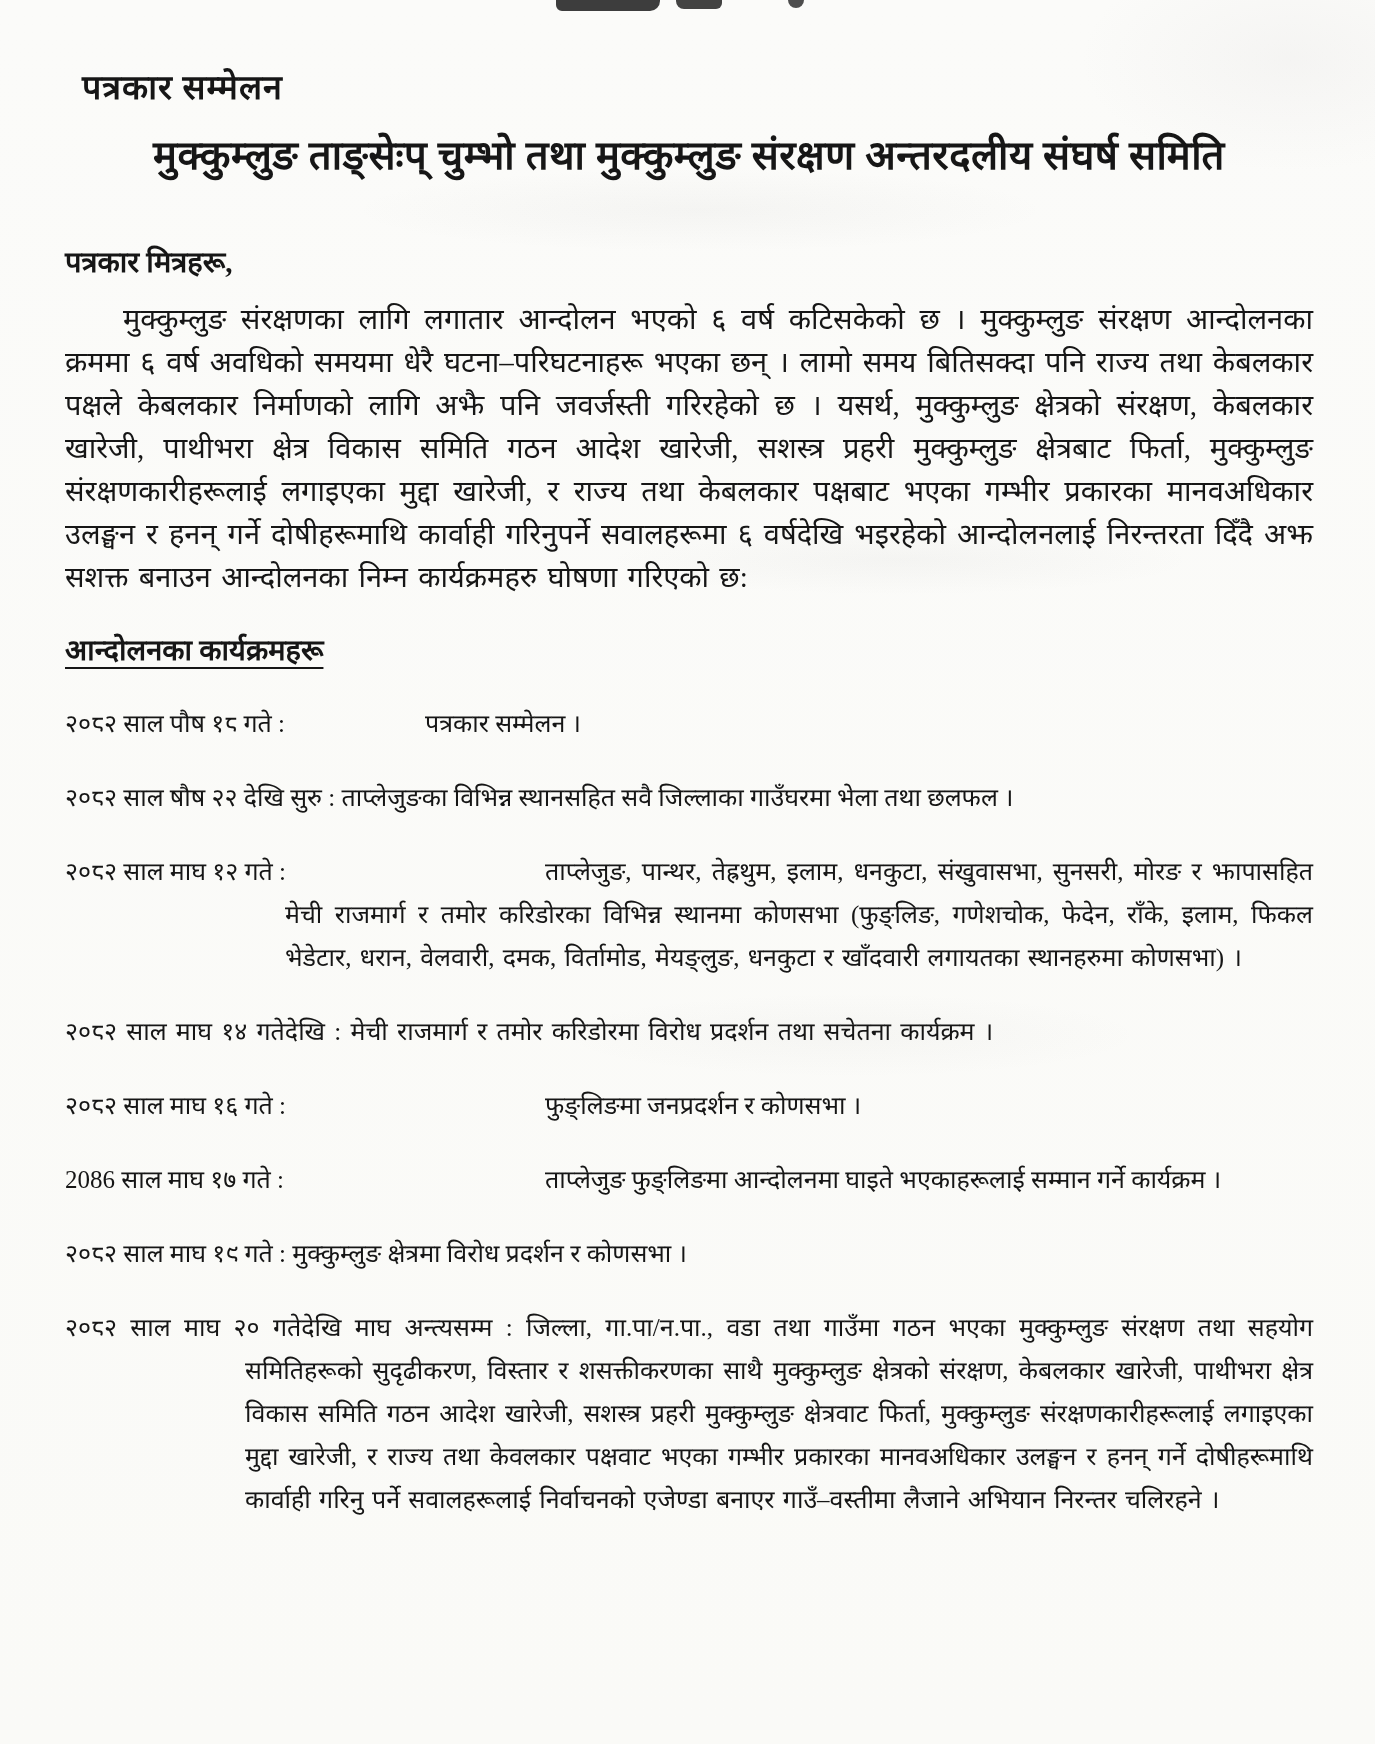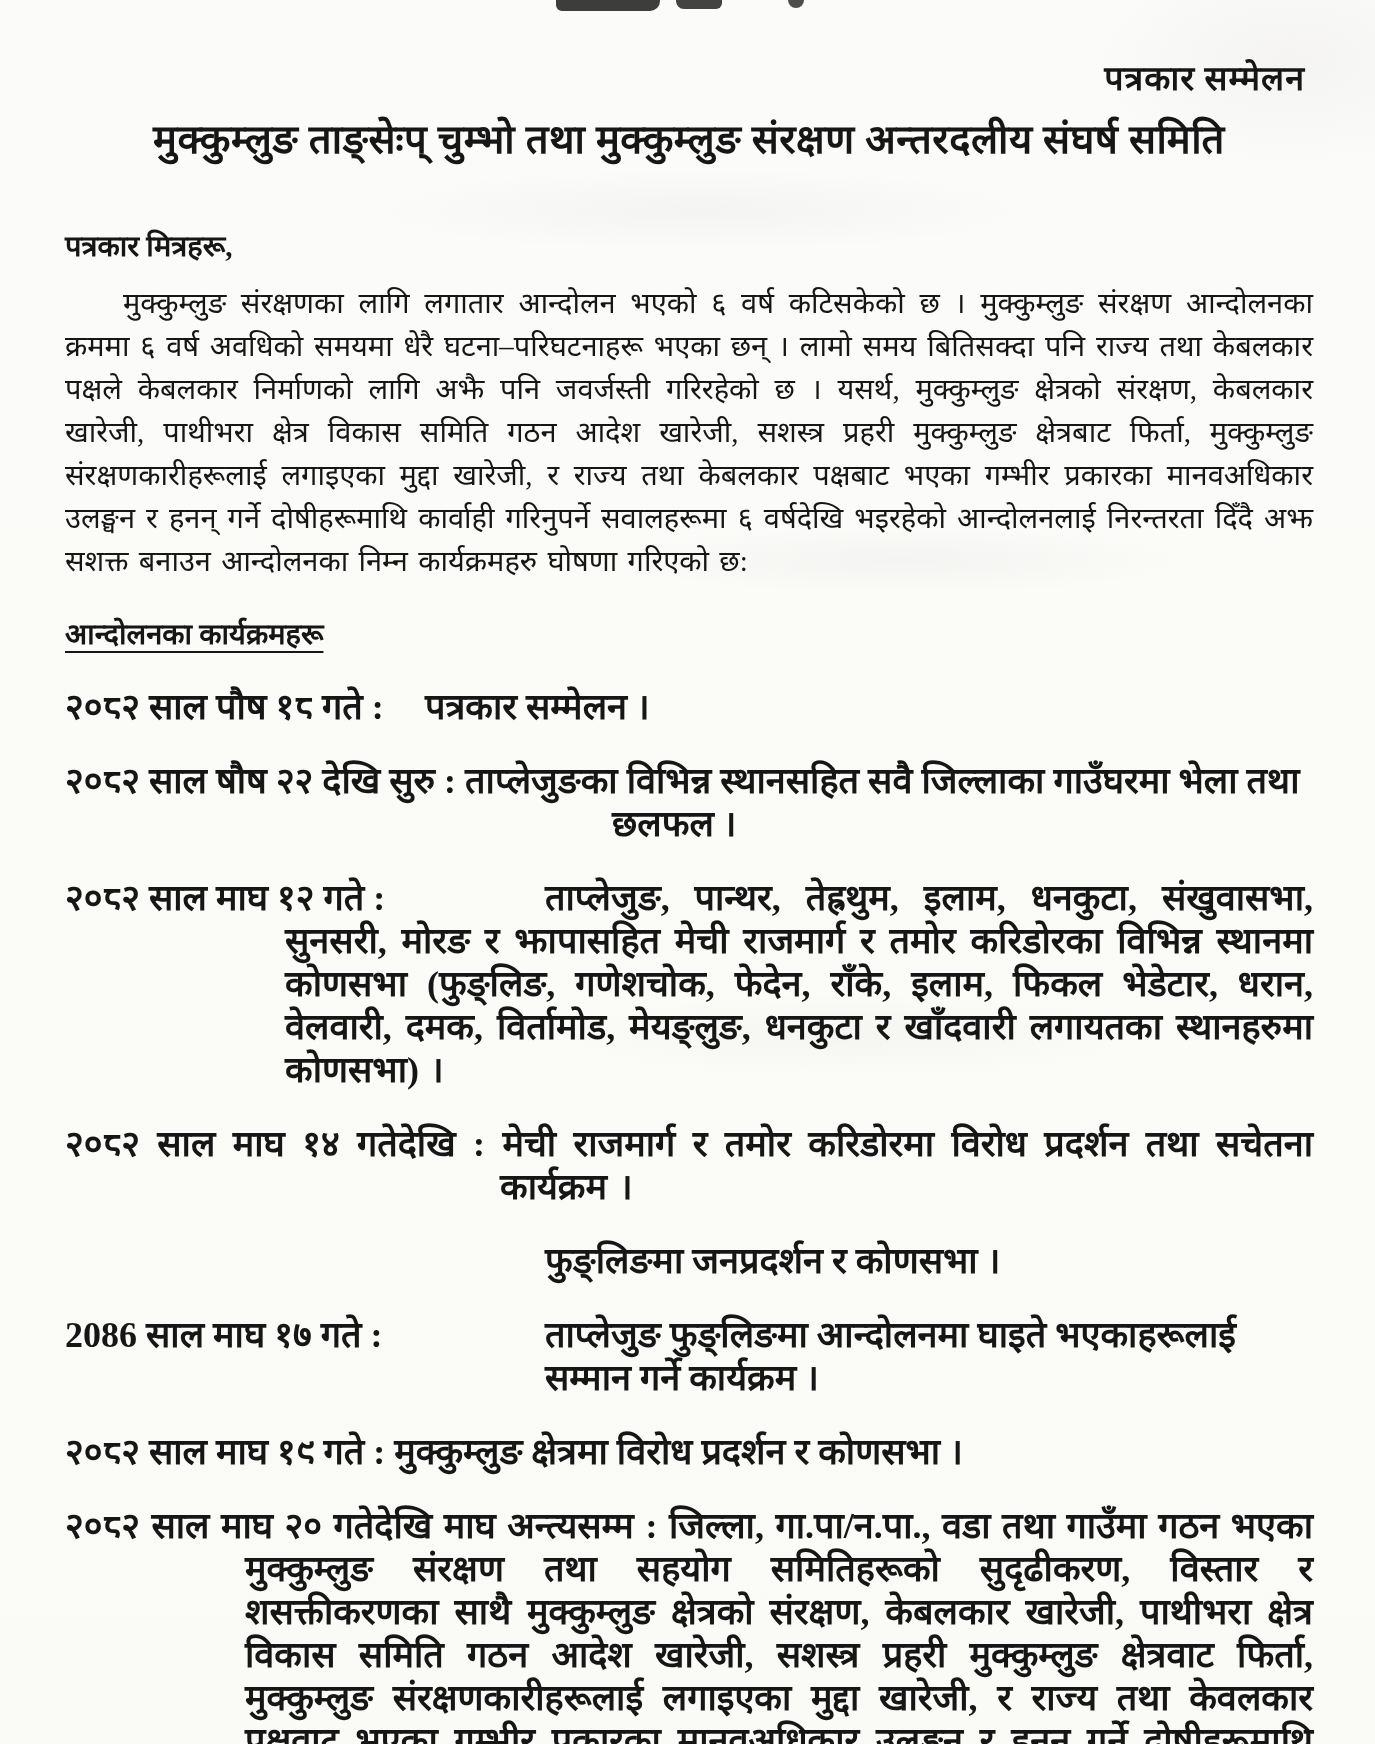--- a/index.html
+++ b/index.html
@@ -24,22 +24,22 @@
     box-sizing: border-box;
     padding: 46px 62px 20px 65px;
   }
   
   .smudge { position: absolute; background: #222; }
   .smudge.s1 { left: 556px; top: 0; width: 104px; height: 11px; border-radius: 0 0 10px 6px; opacity: .88; }
   .smudge.s2 { left: 676px; top: 0; width: 46px;  height: 9px;  border-radius: 0 0 6px 8px;  opacity: .85; }
   .smudge.s3 { left: 788px; top: 0; width: 16px;  height: 8px;  border-radius: 0 0 8px 8px;  opacity: .8;  }
 
   .title {
-    margin: 8px;
-    text-align: right;
+    margin: 17px;
+    text-align: left;
     font-size: 34px;
     font-weight: 700;
     letter-spacing: 1px;
   }
   .subtitle {
     margin: 10px 0 0 0;
     text-align: center;
     font-size: 40px;
     font-weight: 700;
     letter-spacing: 0.5px;
@@ -61,24 +61,23 @@
     margin: 30px 0 0 0;
     font-size: 29px;
     font-weight: 700;
     text-decoration: underline;
     text-underline-offset: 7px;
     text-decoration-thickness: 2px;
   }
   .programs { margin-top: 34px; }
   .prog {
     position: relative;
-    font-size: 36px;
+    font-size: 25px;
     line-height: 43px;
     margin: 0 0 31px 0;
-    font-weight: bold;
   }
   .prog-date { white-space: nowrap; }
   .date-abs .prog-date { position: absolute; left: 0; top: 0; }
   .date-abs .prog-body { display: block; }
 
   .l-a .prog-body { padding-left: 360px; }                               
   .l-b { padding-left: 547px; text-indent: -547px; }                     
   .l-c .prog-body { padding-left: 220px; text-indent: 260px; text-align: justify; word-spacing: 2px; } 
   .l-d { padding-left: 435px; text-indent: -435px; text-align: justify; word-spacing: 3px; }           
   .l-e .prog-body { padding-left: 480px; }                               
@@ -118,20 +117,21 @@
       <span class="prog-date">२०८२ साल माघ १२ गते :</span>
       <span class="prog-body">ताप्लेजुङ, पान्थर, तेह्रथुम, इलाम, धनकुटा, संखुवासभा, सुनसरी, मोरङ र झापासहित मेची राजमार्ग र तमोर करिडोरका विभिन्न स्थानमा कोणसभा (फुङ्लिङ, गणेशचोक, फेदेन, राँके, इलाम, फिकल भेडेटार, धरान, वेलवारी, दमक, विर्तामोड, मेयङ्लुङ, धनकुटा र खाँदवारी लगायतका स्थानहरुमा कोणसभा) ।</span>
     </div>
 
     <div class="prog l-d">
       <span class="prog-date">२०८२ साल माघ १४ गतेदेखि :</span>
       <span class="prog-body">मेची राजमार्ग र तमोर करिडोरमा विरोध प्रदर्शन तथा सचेतना कार्यक्रम ।</span>
     </div>
 
     <div class="prog date-abs l-e">
+      <span class="prog-date">२०८२ साल माघ १६ गते :</span>
       <span class="prog-body">फुङ्लिङमा जनप्रदर्शन र कोणसभा ।</span>
     </div>
 
     <div class="prog date-abs l-e">
       <span class="prog-date">2086 साल माघ १७ गते :</span>
       <span class="prog-body">ताप्लेजुङ फुङ्लिङमा आन्दोलनमा घाइते भएकाहरूलाई सम्मान गर्ने कार्यक्रम ।</span>
     </div>
 
 
     <div class="prog l-f">

